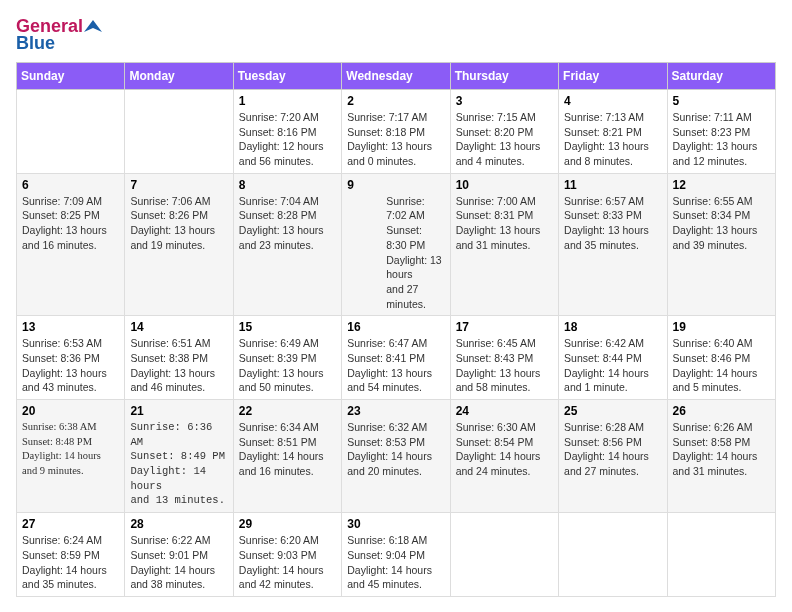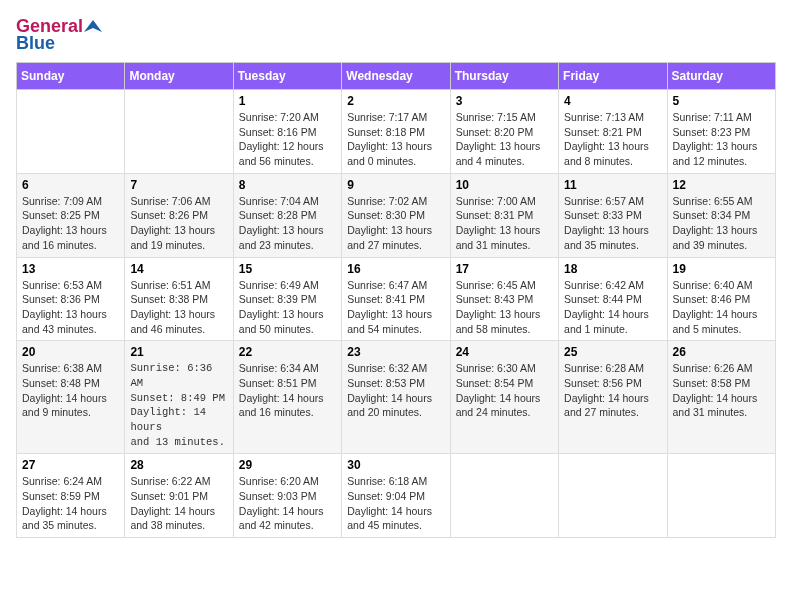--- a/index.html
+++ b/index.html
@@ -160,21 +160,21 @@
         </td>
         <td>
           <span class="day-num">8</span>
           <div class="day-info" style="white-space: pre-line;">Sunrise: 7:04 AM
 Sunset: 8:28 PM
 Daylight: 13 hours
 and 23 minutes.</div>
         </td>
         <td>
           <span class="day-num">9</span>
-          <div class="day-info" style="white-space: pre-line;">Sunrise: 7:02 AM
+          <div class="day-info" style="white-space: pre-line; margin-left: 39px;">Sunrise: 7:02 AM
 Sunset: 8:30 PM
 Daylight: 13 hours
 and 27 minutes.</div>
         </td>
         <td>
           <span class="day-num">10</span>
           <div class="day-info" style="white-space: pre-line;">Sunrise: 7:00 AM
 Sunset: 8:31 PM
 Daylight: 13 hours
 and 31 minutes.</div>
@@ -241,21 +241,21 @@
           <span class="day-num">19</span>
           <div class="day-info" style="white-space: pre-line;">Sunrise: 6:40 AM
 Sunset: 8:46 PM
 Daylight: 14 hours
 and 5 minutes.</div>
         </td>
       </tr>
       <tr>
         <td>
           <span class="day-num">20</span>
-          <div class="day-info" style="white-space: pre-line;">Sunrise: 6:38 AM
+          <div class="day-info" style="white-space: pre-line; font-family: Liberation Serif, serif;">Sunrise: 6:38 AM
 Sunset: 8:48 PM
 Daylight: 14 hours
 and 9 minutes.</div>
         </td>
         <td>
           <span class="day-num">21</span>
           <div class="day-info" style="white-space: pre-line; font-family: Liberation Mono, monospace;">Sunrise: 6:36 AM
 Sunset: 8:49 PM
 Daylight: 14 hours
 and 13 minutes.</div>

